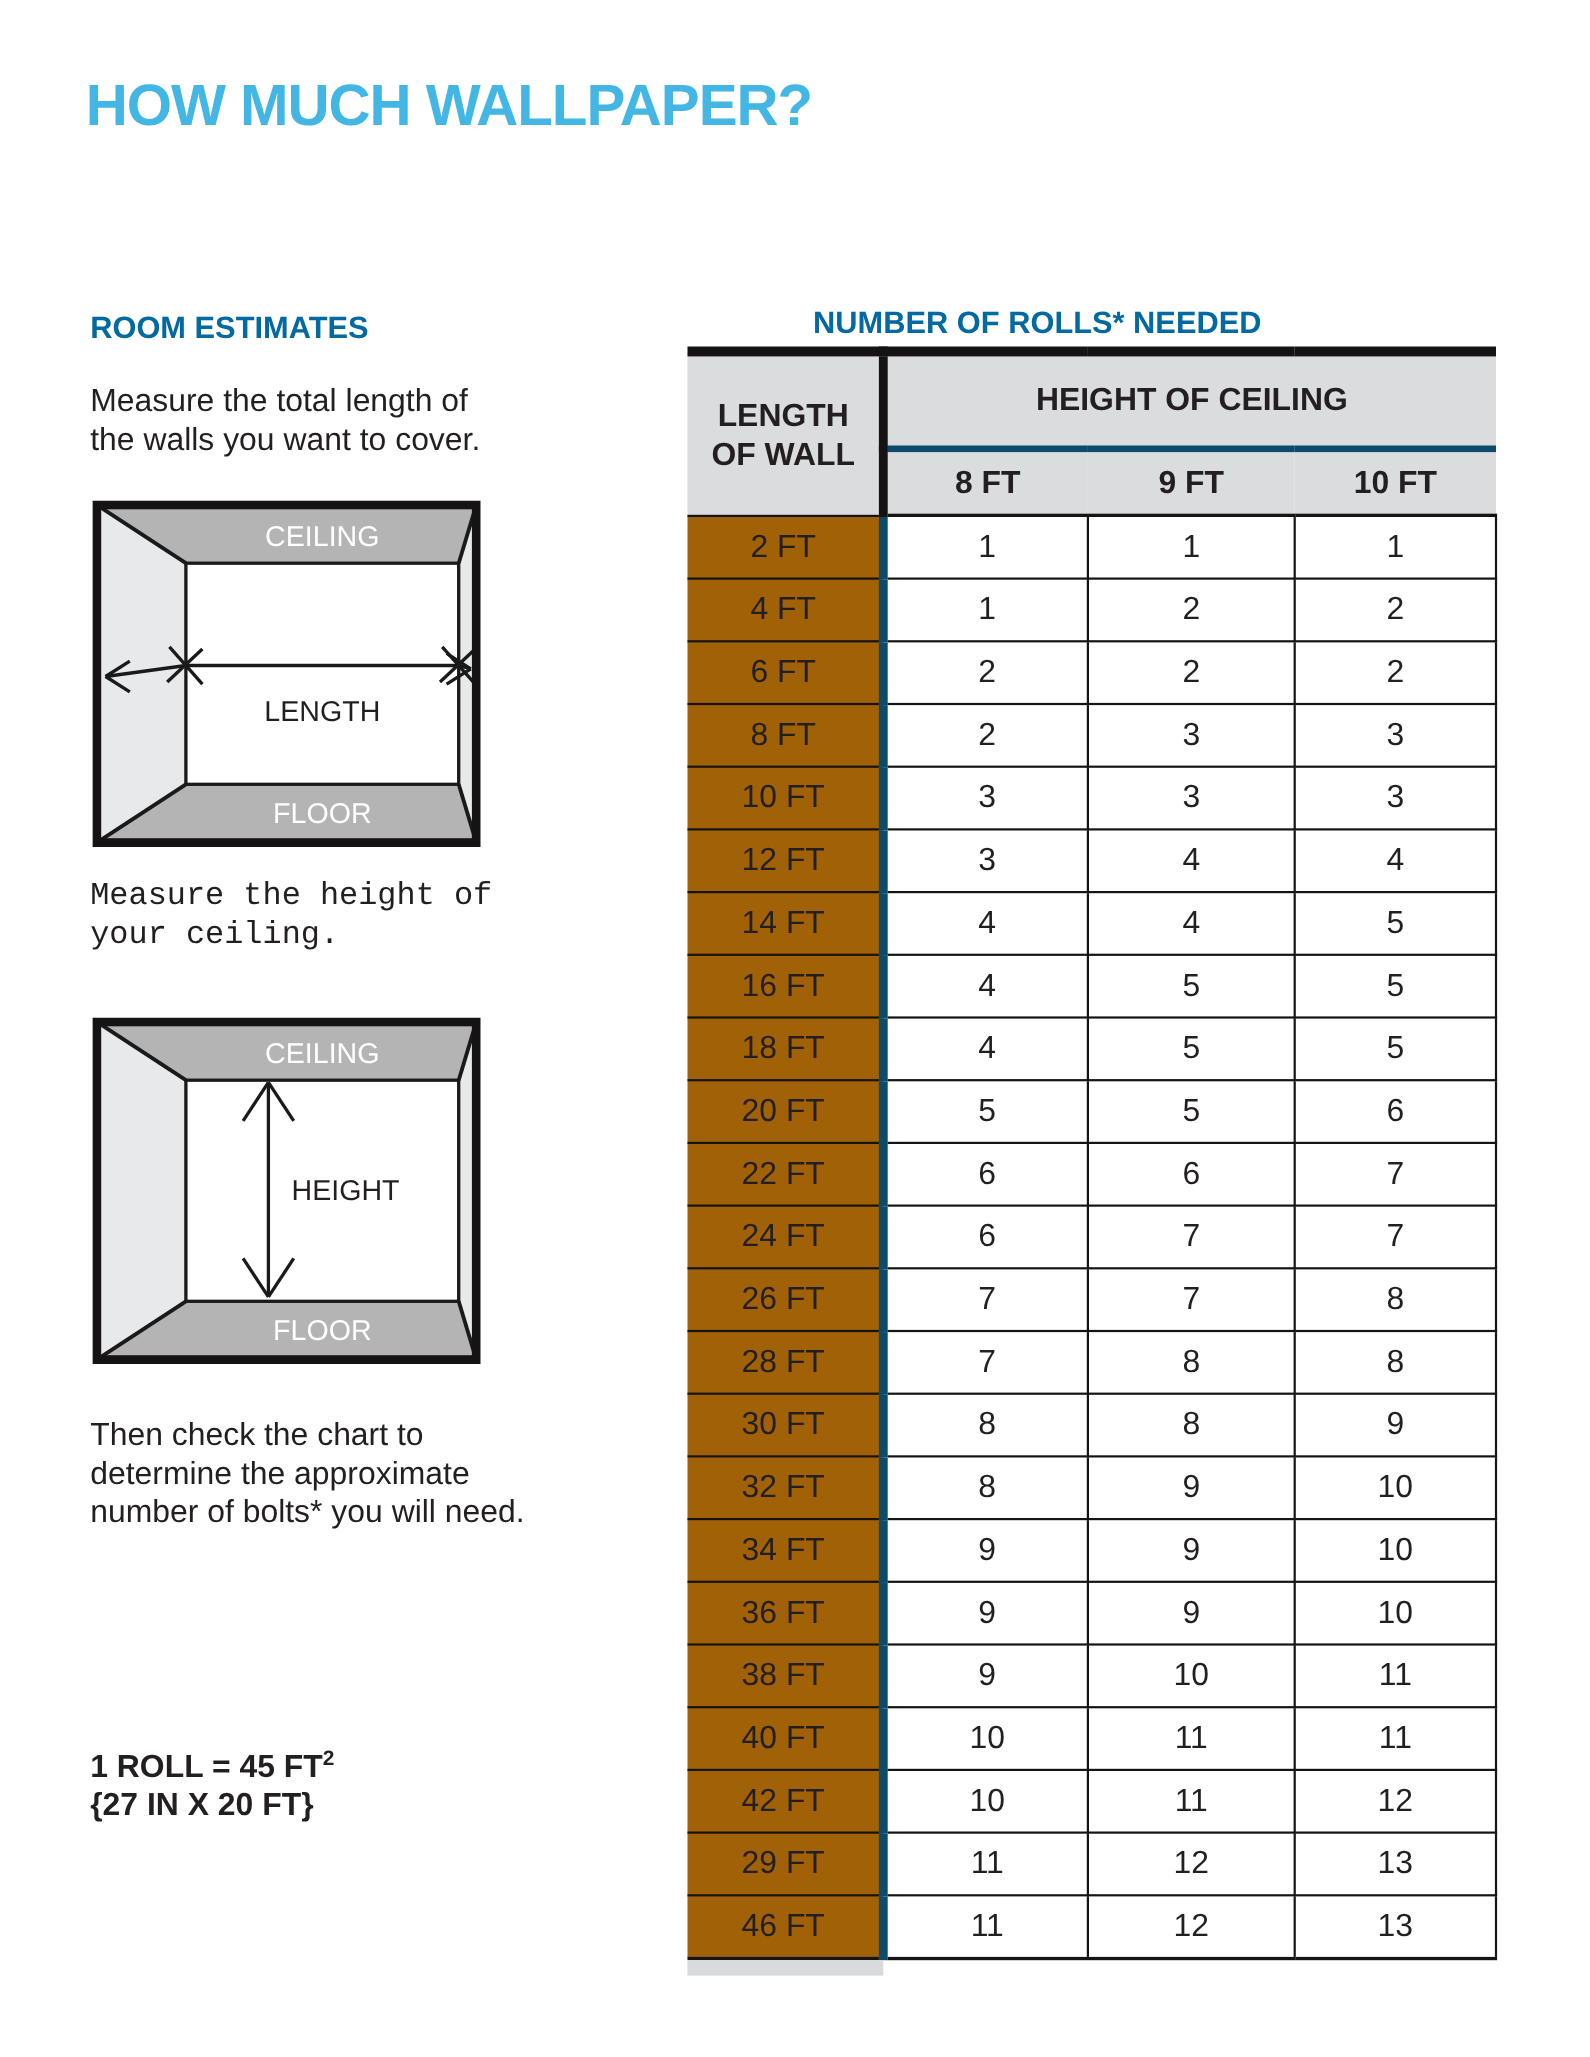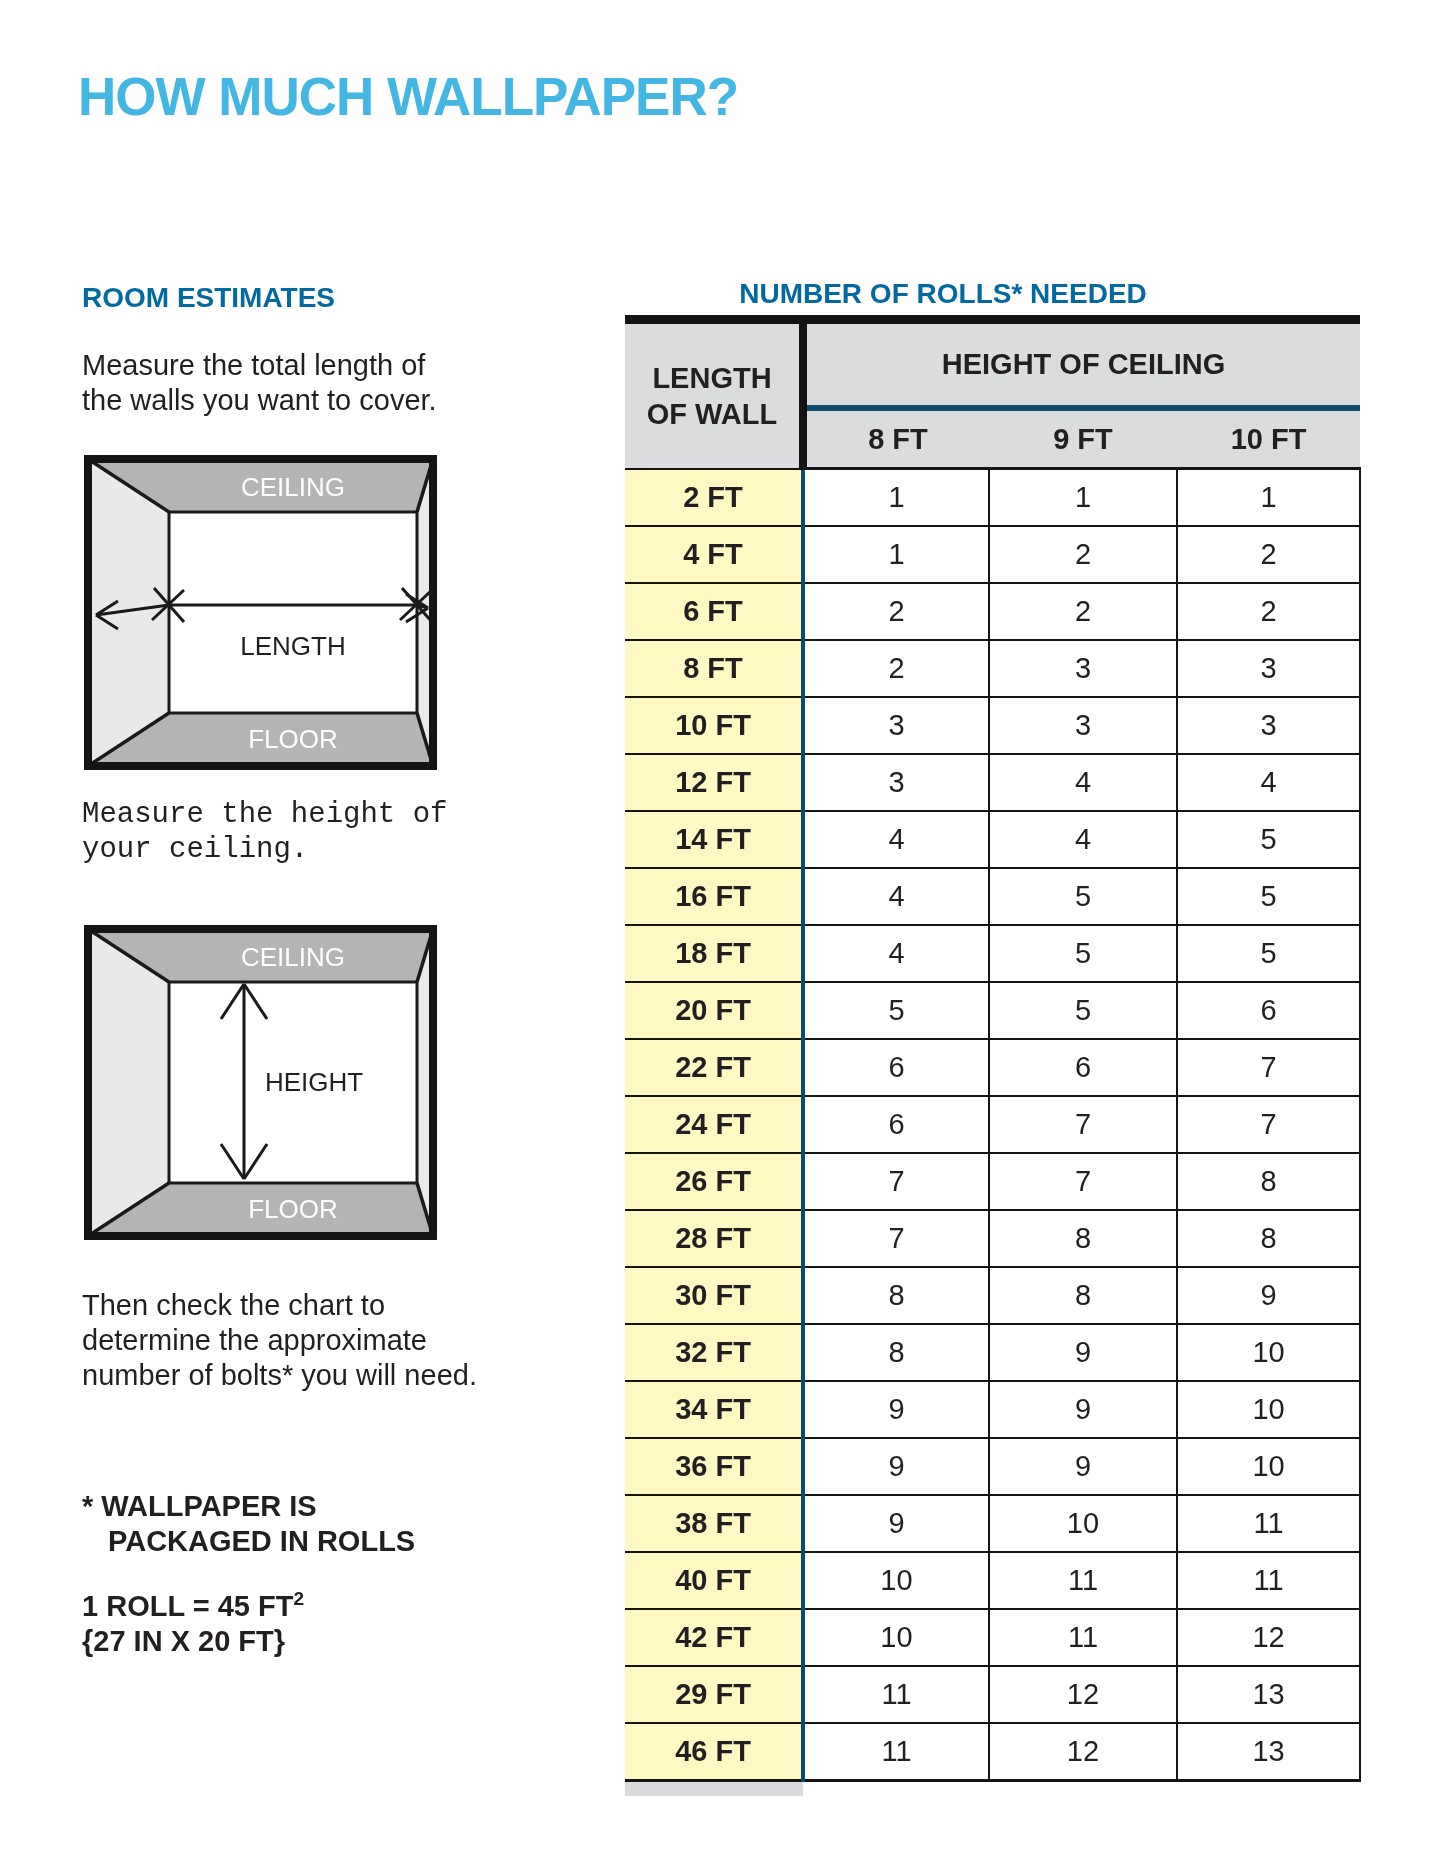--- a/index.html
+++ b/index.html
@@ -46,23 +46,23 @@
     background:#dbdcdd;border-right:8px solid #161314;border-bottom:2px solid #161314;
     font-weight:bold;white-space:pre-line;line-height:36px;
   }
   th.group-header{
     background:#dbdcdd;border-bottom:6px solid #0c4a6e;height:81px;font-weight:bold;
   }
   th.ceiling-col{
     background:#dbdcdd;border-bottom:3px solid #161314;height:56px;font-weight:bold;
   }
   tbody th{
-    background:#fef9c3;border-right:4px solid #0c4a6e;
+    background:#a16207;border-right:8px solid #0c4a6e;
     border-top:2px solid #161314;border-bottom:2px solid #161314;
-    height:55px;font-weight:bold;
+    height:55px;font-weight:normal;
   }
   tbody td{
     background:#ffffff;border:2px solid #161314;font-weight:normal;font-size:30px;
   }
   tbody tr:last-child th,tbody tr:last-child td{border-bottom:3px solid #161314;}
   .table-stub{
     position:absolute;left:0;bottom:-14px;width:178px;height:14px;background:#d9dadb;
   }
   .tbl-wrap{position:relative;}
   svg text{font-family:"Liberation Sans","DejaVu Sans",sans-serif;}
@@ -135,24 +135,20 @@
     <rect x="4" y="4" width="345" height="307" fill="none" stroke="#161314" stroke-width="8"></rect>
     <text x="209" y="41" font-size="26" fill="#ffffff" text-anchor="middle">CEILING</text>
     <text x="209" y="293" font-size="26" fill="#ffffff" text-anchor="middle">FLOOR</text>
     <text x="181" y="166" font-size="26" fill="#231f20" text-anchor="start">HEIGHT</text>
   </svg>
 
   <p class="step-text" id="step3">Then check the chart to
 determine the approximate
 number of bolts* you will need.</p>
 
-  <div class="footnote">
-    <div>* WALLPAPER IS</div>
-    <div class="indent">PACKAGED IN ROLLS</div>
-  </div>
 
   <div class="roll-info">
     <div><span>1 ROLL = 45 FT</span><sup>2</sup></div>
     <div>{27 IN X 20 FT}</div>
   </div>
 
   <div class="table-section">
     <h2 class="section-heading" id="table-heading">NUMBER OF ROLLS* NEEDED</h2>
     <div class="tbl-wrap">
       <table class="rolls-table">

